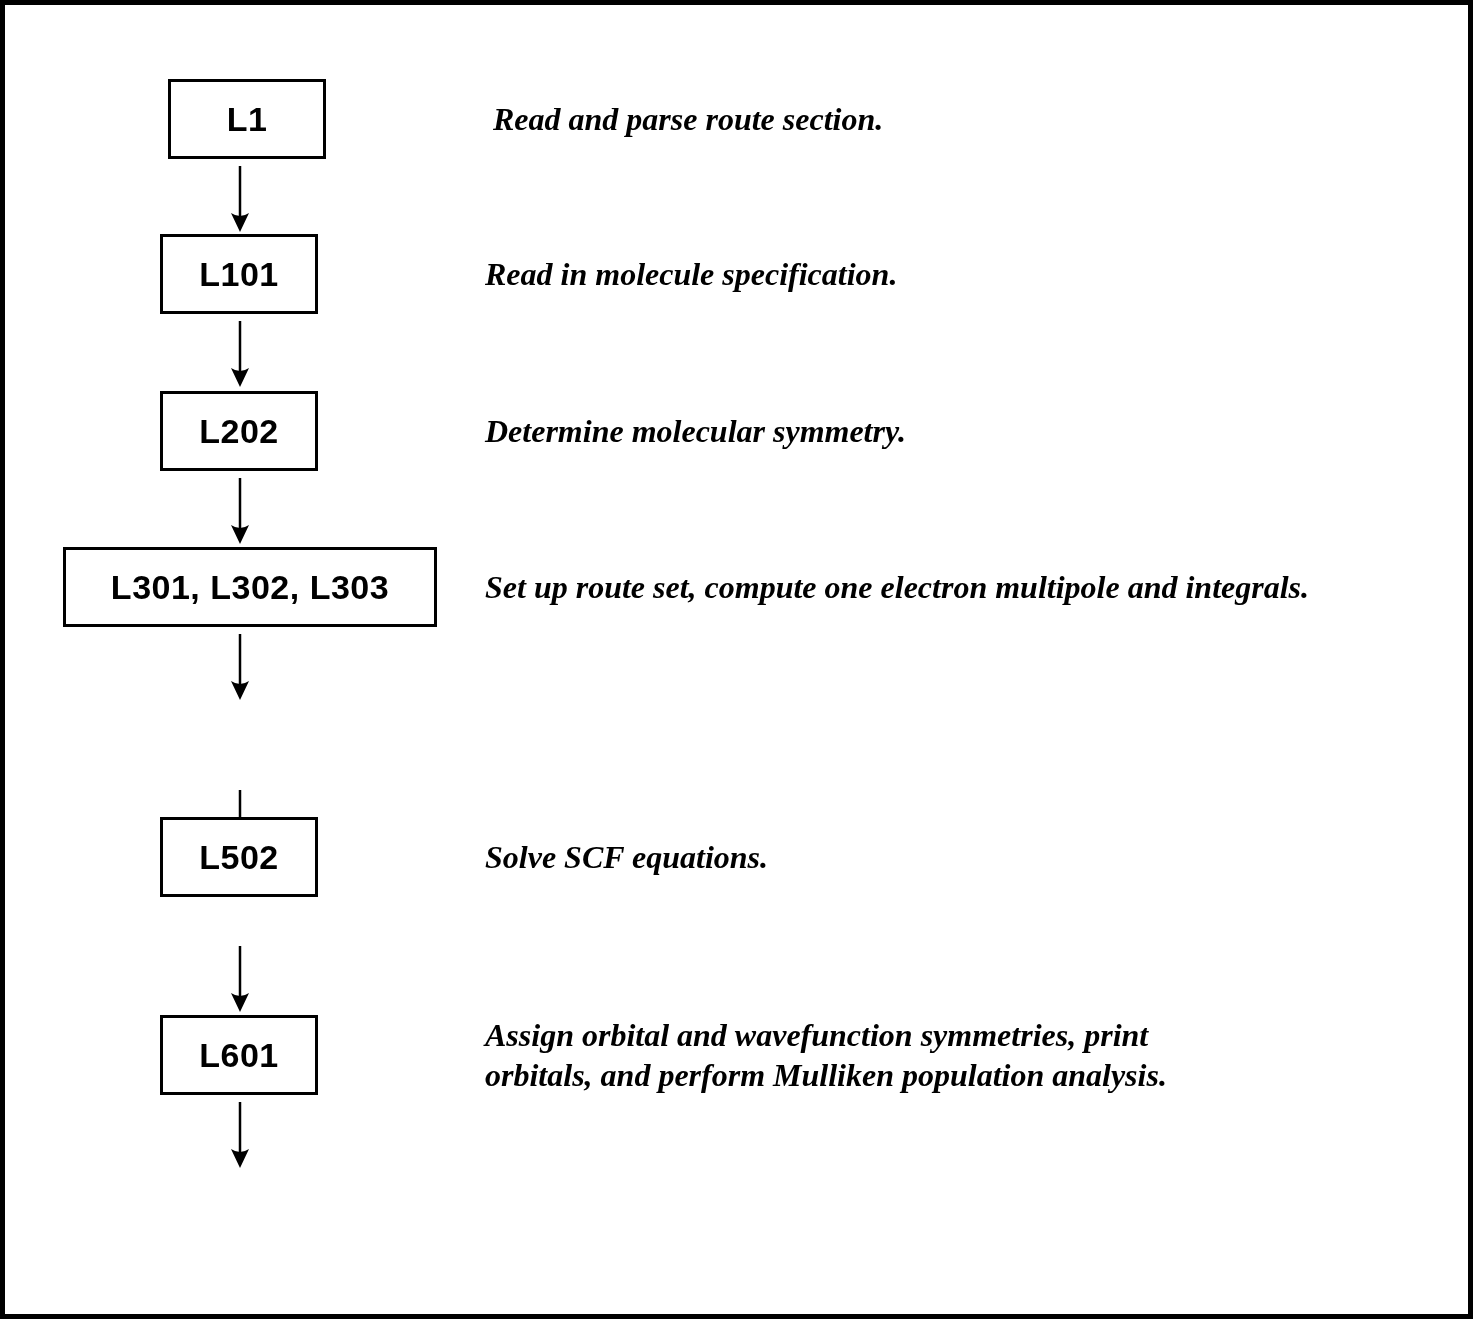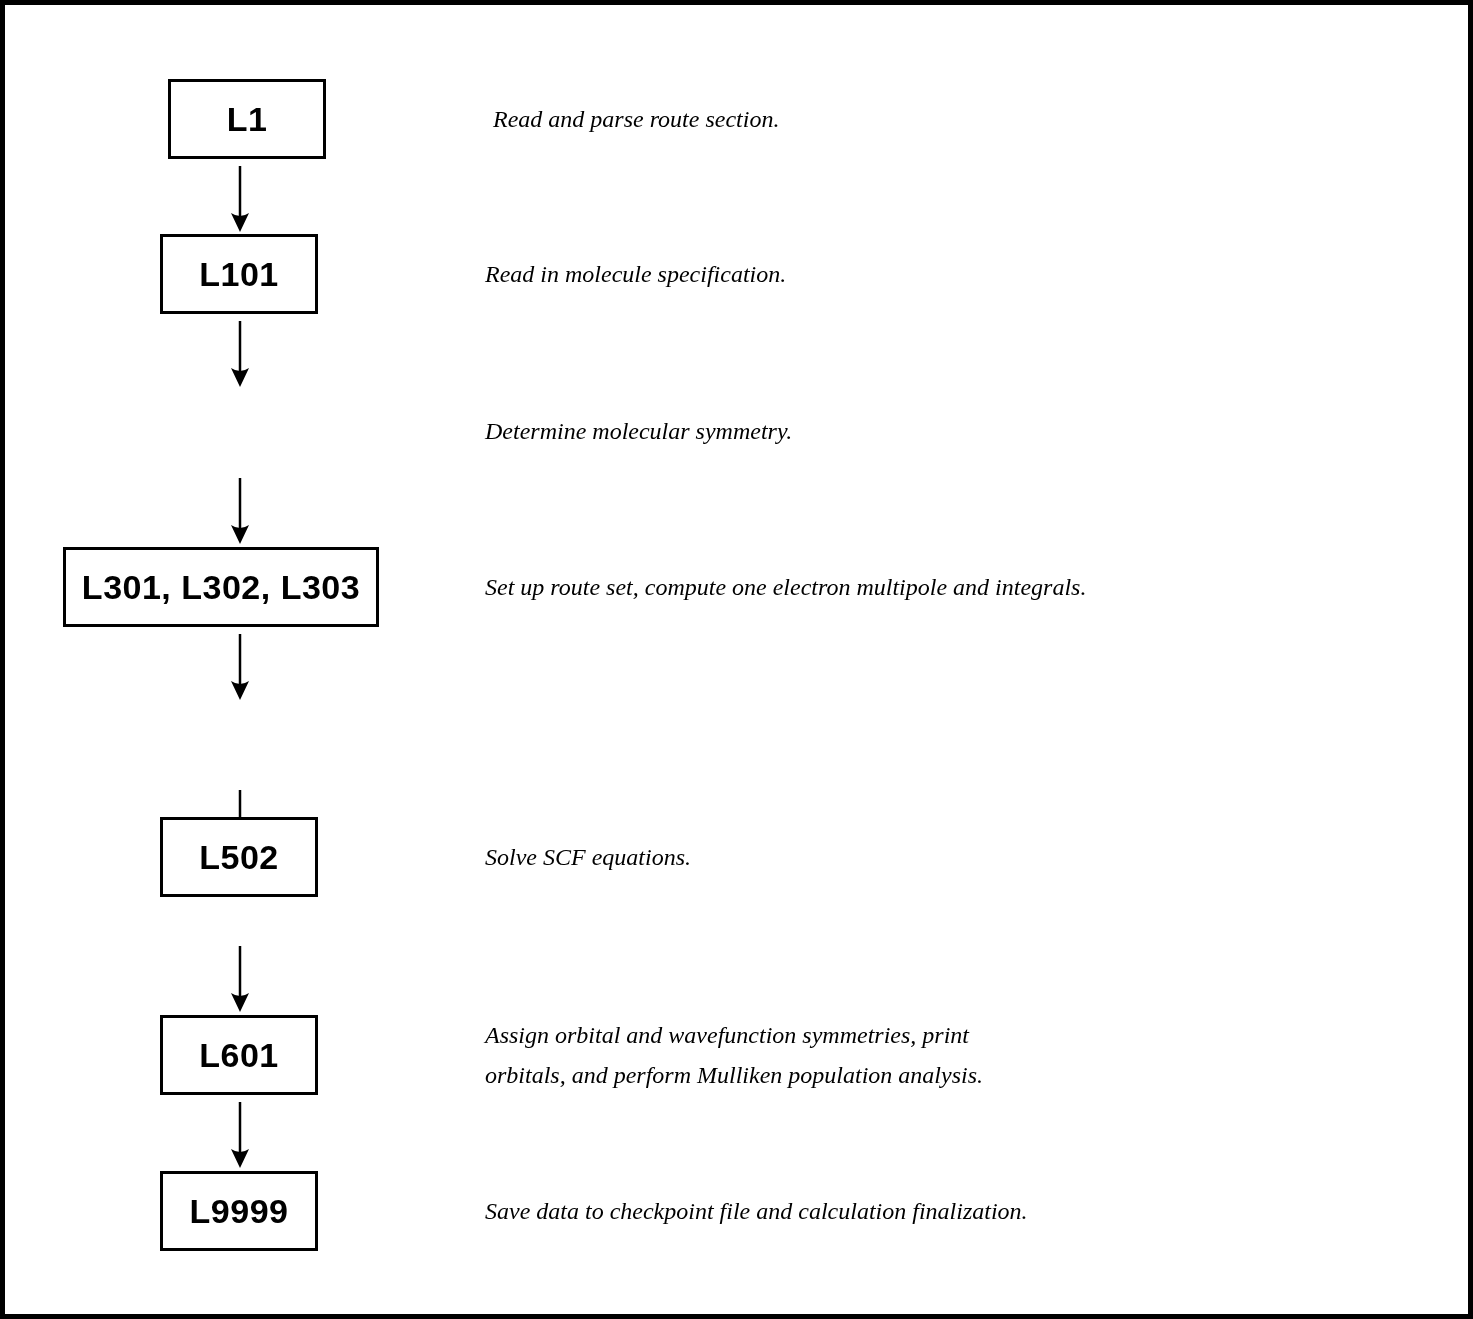--- a/index.html
+++ b/index.html
@@ -25,45 +25,46 @@
     top: 0;
     left: 155px;
     width: 158px;
     height: 80px;
     border: 3px solid var(--ink);
     background: var(--paper);
     display: flex;
     align-items: center;
     justify-content: center;
   }
-  .node.wide { left: 58px; width: 316px; }
+  .node.wide { left: 58px; width: 374px; }
   .node-label {
     font-family: "Liberation Sans", sans-serif;
     font-weight: bold;
     font-size: 34px;
     letter-spacing: 0.5px;
     color: var(--ink);
     white-space: nowrap;
   }
   .desc {
     position: absolute;
     left: 480px;
     top: 0;
     width: 940px;
     height: 80px;
     display: flex;
     align-items: center;
   }
   .desc-text {
     font-family: "Liberation Serif", serif;
     font-style: italic;
-    font-size: 24px;
+    font-size: 32px;
     line-height: 40px;
     color: var(--ink);
     white-space: pre-line;
+    font-weight: bold;
   }
   .arrow {
     position: absolute;
     left: 222px;
     width: 26px;
     height: 66px;
   }
   .arrow svg { display: block; width: 26px; height: 66px; }
   
   .s0 { top: 74px; margin-left: 8px; }
@@ -113,20 +114,23 @@
   </div>
 
   <div class="arrow a1">
     <svg viewBox="0 0 26 66" xmlns="http://www.w3.org/2000/svg">
       <line x1="13" y1="0" x2="13" y2="52" stroke="#000" stroke-width="2.5"></line>
       <path d="M4,47 L13,66 L22,47 Q13,53 4,47 Z" fill="#000"></path>
     </svg>
   </div>
 
   <div class="step s2">
+    <div class="node">
+      <span class="node-label">L202</span>
+    </div>
     <div class="desc">
       <span class="desc-text">Determine molecular symmetry.</span>
     </div>
   </div>
 
   <div class="arrow a2">
     <svg viewBox="0 0 26 66" xmlns="http://www.w3.org/2000/svg">
       <line x1="13" y1="0" x2="13" y2="52" stroke="#000" stroke-width="2.5"></line>
       <path d="M4,47 L13,66 L22,47 Q13,53 4,47 Z" fill="#000"></path>
     </svg>
@@ -182,22 +186,14 @@
     </div>
   </div>
 
   <div class="arrow a6">
     <svg viewBox="0 0 26 66" xmlns="http://www.w3.org/2000/svg">
       <line x1="13" y1="0" x2="13" y2="52" stroke="#000" stroke-width="2.5"></line>
       <path d="M4,47 L13,66 L22,47 Q13,53 4,47 Z" fill="#000"></path>
     </svg>
   </div>
 
-  <div class="step s7">
-    <div class="node">
-      <span class="node-label">L9999</span>
-    </div>
-    <div class="desc">
-      <span class="desc-text">Save data to checkpoint file and calculation finalization.</span>
-    </div>
-  </div>
 
 </div>
 
 </body></html>

